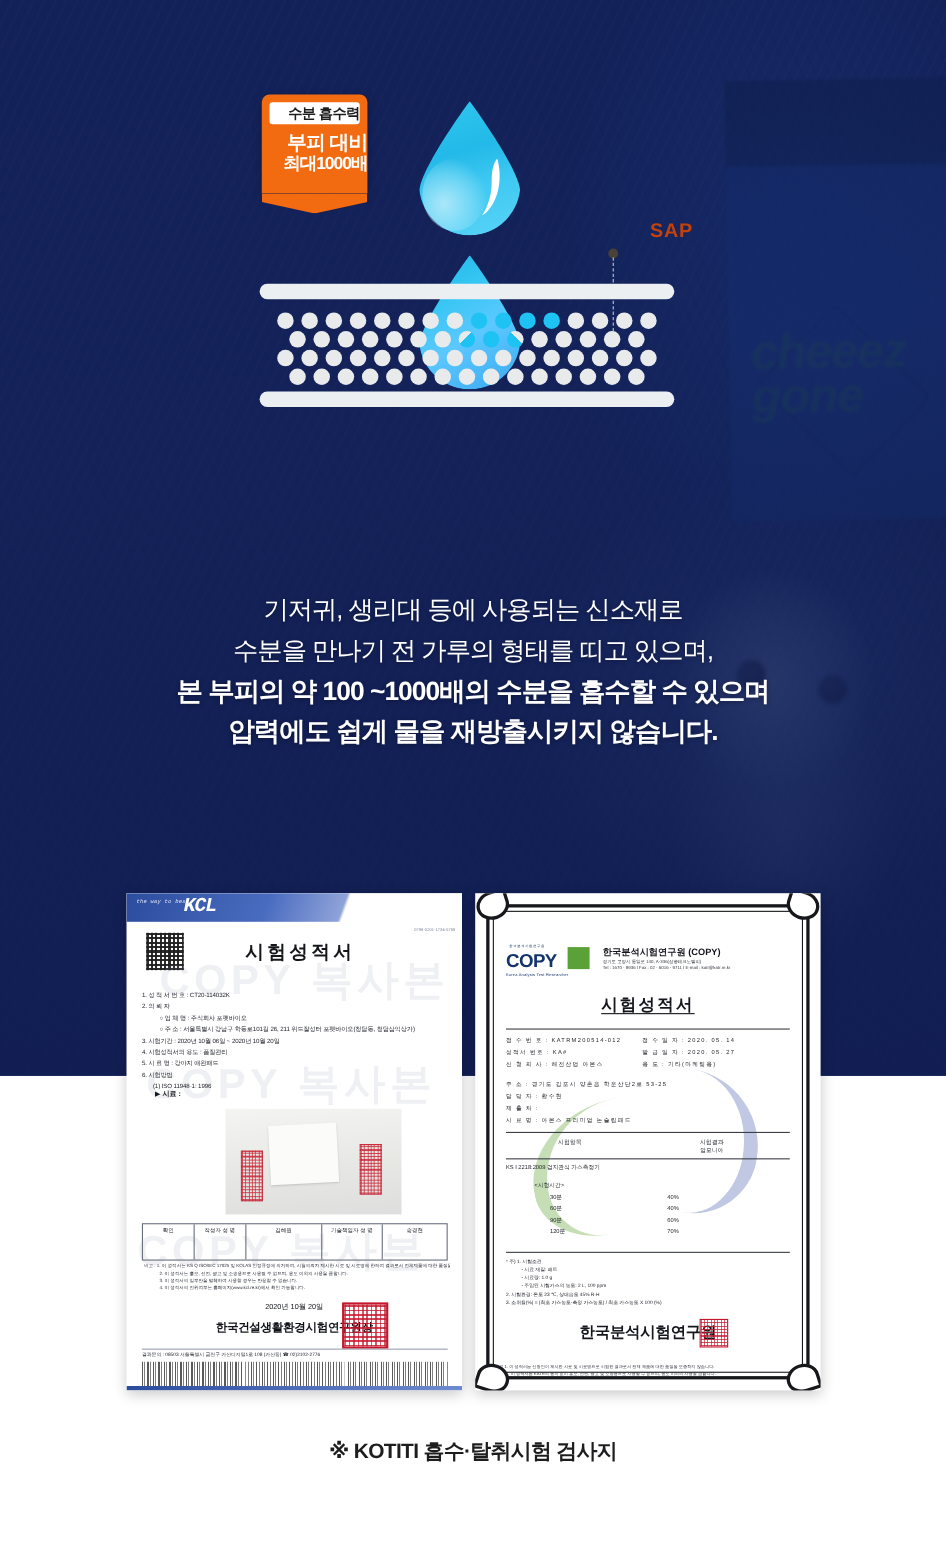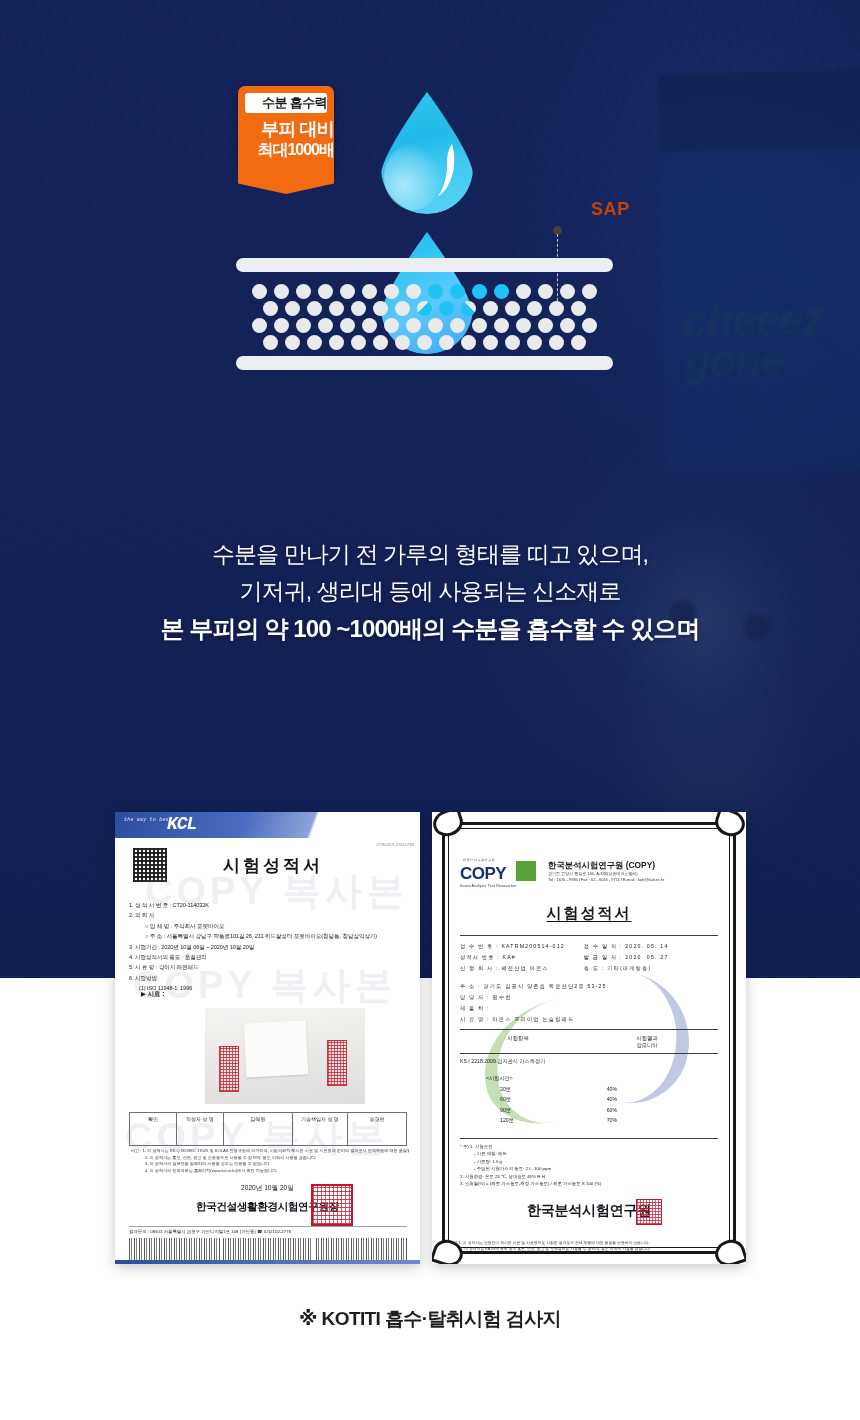--- a/index.html
+++ b/index.html
@@ -429,23 +429,24 @@
         <div class="dot" style="left: 231px;"></div>
         <div class="dot" style="left: 253px;"></div>
         <div class="dot" style="left: 275px;"></div>
         <div class="dot" style="left: 297px;"></div>
         <div class="dot" style="left: 319px;"></div>
       </div>
     </div>
   <div class="sheet-bar sheet-bar-bottom"></div>
 
   <div class="desc">
+    <div>기저귀, 생리대 등에 사용되는 신소재로</div>
     <div>수분을 만나기 전 가루의 형태를 띠고 있으며,</div>
-    <div>기저귀, 생리대 등에 사용되는 신소재로</div>
     <div class="b">본 부피의 약 100 ~1000배의 수분을 흡수할 수 있으며</div>
+    <div class="b">압력에도 쉽게 물을 재방출시키지 않습니다.</div>
   </div>
 
   <div class="cert cert-left">
     <div class="kcl-head">
       <span class="kcl-head-tag">the way to best</span>
       <span class="kcl-logo">KCL</span>
     </div>
     <div class="kcl-code">0798-0201-1734-5788</div>
     <div class="qr"></div>
     <div class="copy-wm wm1">COPY 복사본</div>

